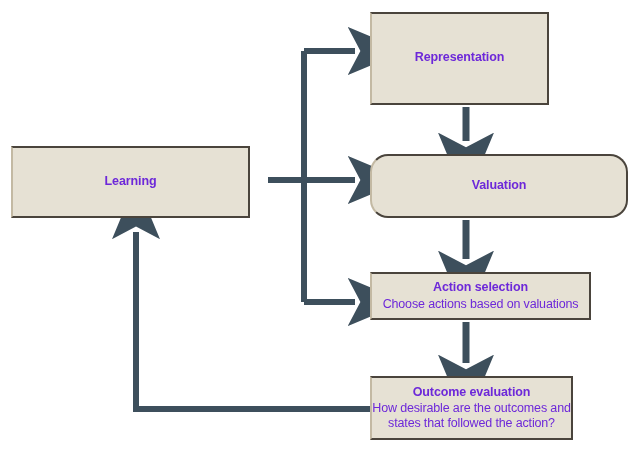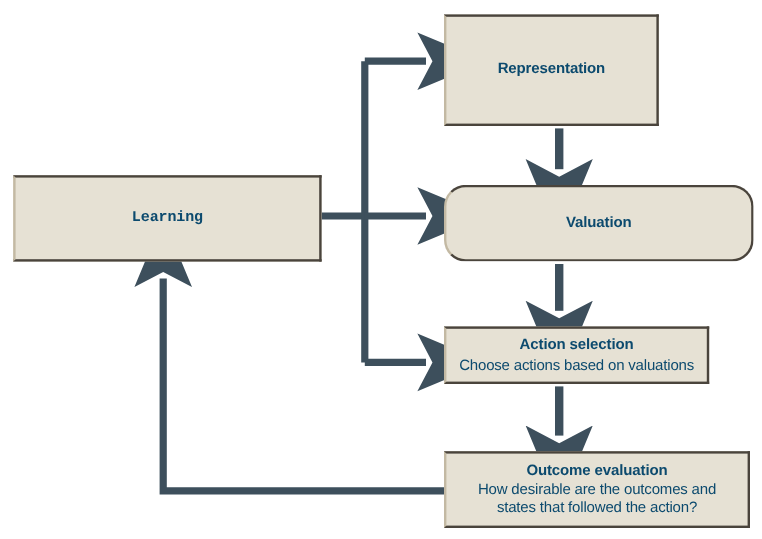--- a/index.html
+++ b/index.html
@@ -20,21 +20,21 @@
     box-sizing: border-box;
     background: #e6e1d4;
     border-top: 2px solid #4a443c;
     border-left: 2px solid #c3b9a3;
     border-right: 2px solid #4a443c;
     border-bottom: 2px solid #4a443c;
     display: flex;
     flex-direction: column;
     align-items: center;
     justify-content: center;
-    color: #0c4a6e;
+    color: #6d28d9;
     text-align: center;
     line-height: 1.22;
   }
   .node .title {
     font-weight: bold;
     font-size: 12.5px;
     letter-spacing: -0.1px;
     margin-bottom: 1px;
   }
   .node .body {
@@ -93,36 +93,36 @@
 
     <g>
       <path d="M466,322 L466,363" stroke="#3d4f5c" stroke-width="7" fill="none" marker-end="url(#ah)"></path>
     </g>
 
     <g>
       <path d="M370,409 L136,409 L136,232" stroke="#3d4f5c" stroke-width="6" fill="none" stroke-linejoin="miter" marker-end="url(#ah)"></path>
     </g>
   </svg>
 
-  <div class="node" style="left:11px; top:146px; width:257px; height:72px;font-family:Liberation Mono, monospace;">
+  <div class="node" style="left:11px; top:146px; width:239px; height:72px;">
     <div class="title">Learning</div>
   </div>
 
   <div class="node" style="left:370px; top:12px; width:179px; height:93px;">
     <div class="title">Representation</div>
   </div>
 
   <div class="node" style="left:370px; top:154px; width:258px; height:64px;border-radius:18px;">
     <div class="title">Valuation</div>
   </div>
 
   <div class="node" style="left:370px; top:272px; width:221px; height:48px;">
     <div class="title">Action selection</div>
     <div class="body">Choose actions based on valuations</div>
   </div>
 
-  <div class="node" style="left:370px; top:376px; width:255px; height:64px;">
+  <div class="node" style="left:370px; top:376px; width:203px; height:64px;">
     <div class="title">Outcome evaluation</div>
     <div class="body">How desirable are the outcomes and
 states that followed the action?</div>
   </div>
 
 </div>
 
 </body></html>

